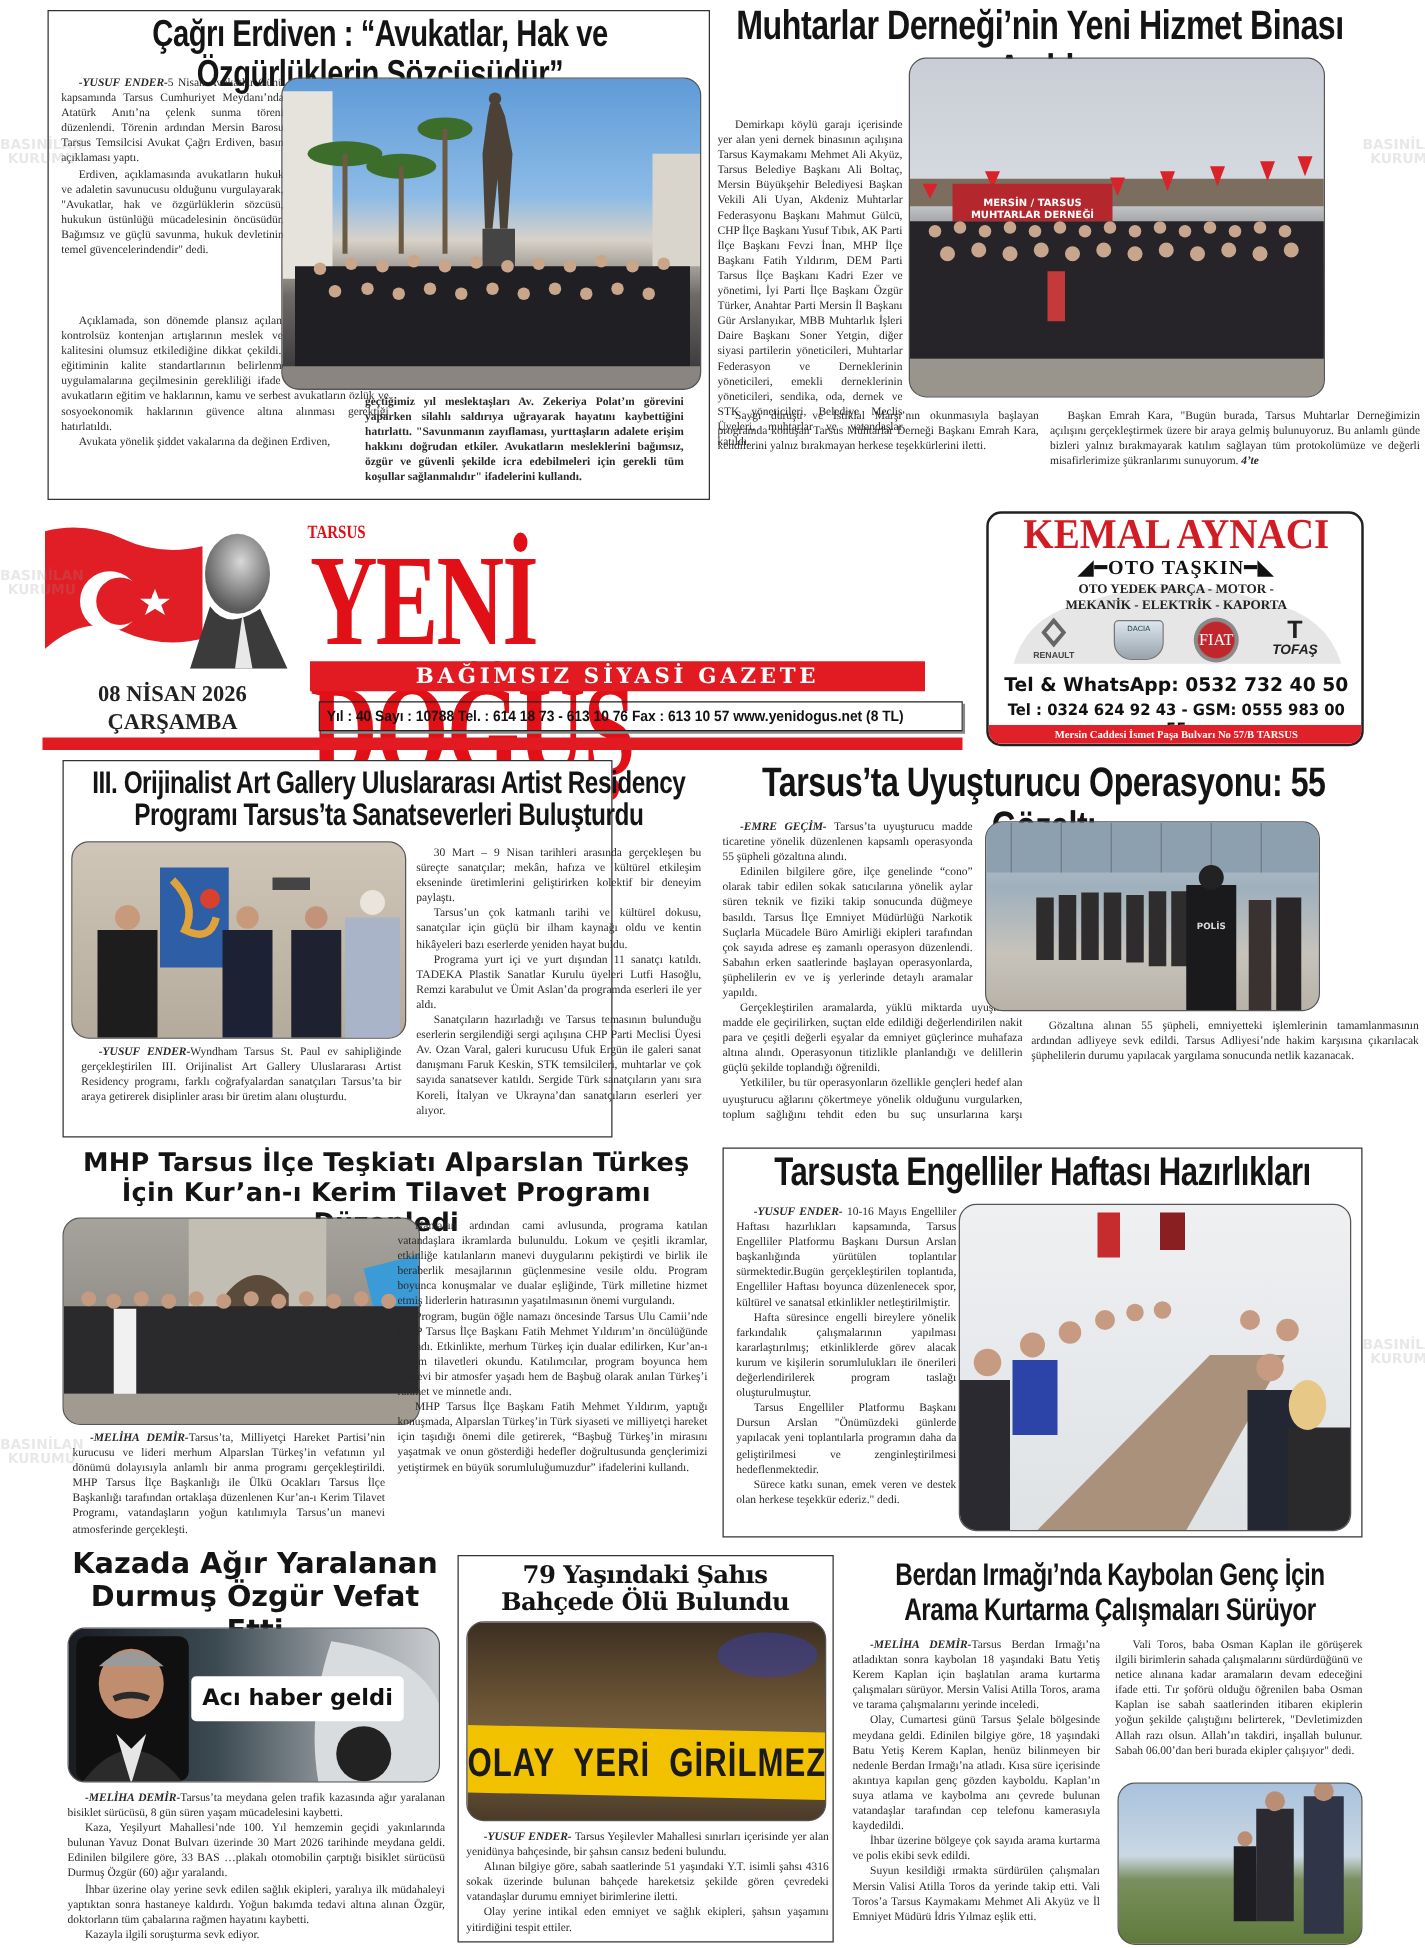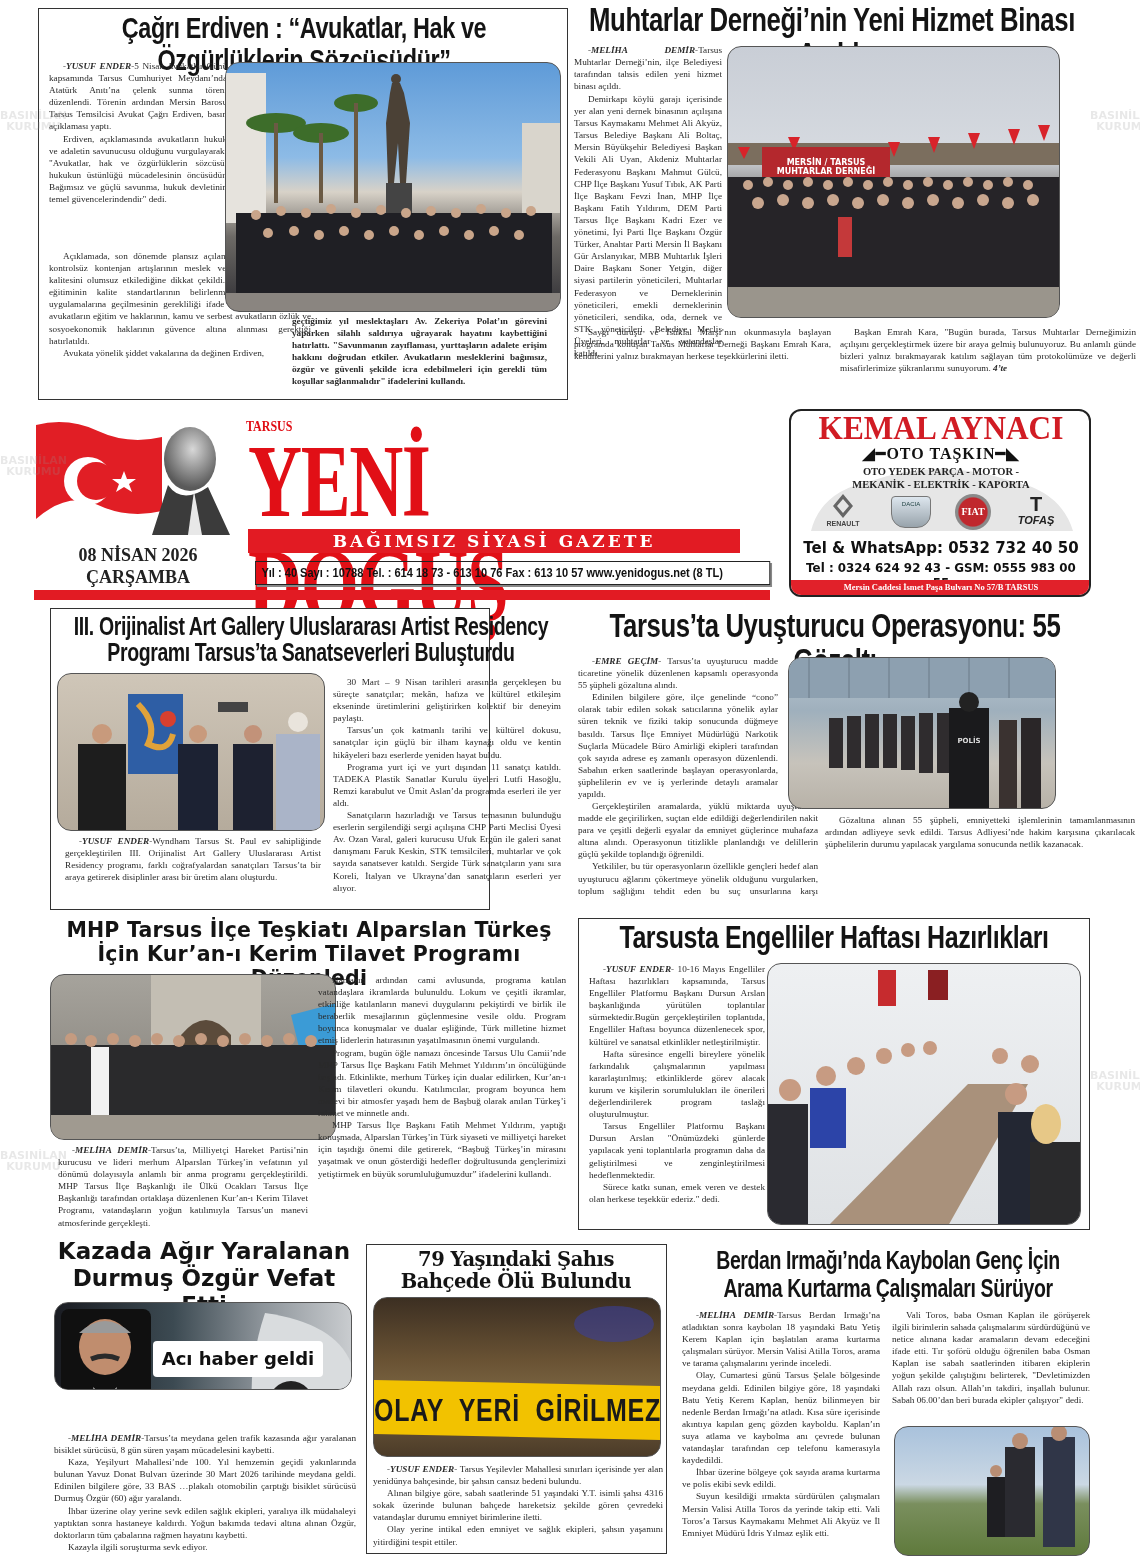--- a/index.html
+++ b/index.html
@@ -154,23 +154,20 @@
           <circle cx="293" cy="172" r="5"></circle>
       </g>
       <rect x="0" y="230" width="336" height="20" fill="#8a8580"></rect>
     </svg>
   </div>
 </div>
 
 <div class="noborder" style="left:572px; top:0px; width:566px; height:400px;">
   <div class="headline hl-cond" style="position:absolute; left:-80px; top:3px; width:680px; font-size:33px;">Muhtarlar Derneği’nin Yeni Hizmet Binası Açıldı</div>
 
-  <div class="text" style="left:2px; top:44px; width:148px;">
-    <p><span class="byline">-MELİHA  DEMİR-</span><span>Tarsus Muhtarlar Derneği’nin, ilçe Belediyesi tarafından tahsis edilen yeni hizmet binası açıldı.</span></p>
-  </div>
   <div class="text" style="left:2px; top:93px; width:260px; height:300px; overflow:hidden;">
     <p style="width:148px;">Demirkapı köylü garajı içerisinde yer alan yeni dernek binasının açılışına Tarsus Kaymakamı Mehmet Ali Akyüz, Tarsus Belediye Başkanı Ali Boltaç, Mersin Büyükşehir Belediyesi Başkan Vekili Ali Uyan, Akdeniz Muhtarlar Federasyonu Başkanı Mahmut Gülcü, CHP İlçe Başkanı Yusuf Tıbık, AK Parti İlçe Başkanı Fevzi İnan, MHP İlçe Başkanı Fatih Yıldırım, DEM Parti Tarsus İlçe Başkanı Kadri Ezer ve yönetimi, İyi Parti İlçe Başkanı Özgür Türker, Anahtar Parti Mersin İl Başkanı Gür Arslanyıkar, MBB Muhtarlık İşleri Daire Başkanı Soner Yetgin, diğer siyasi partilerin yöneticileri, Muhtarlar Federasyon ve Derneklerinin yöneticileri, emekli derneklerinin yöneticileri, sendika, oda, dernek ve STK yöneticileri, Belediye Meclis Üyeleri, muhtarlar ve vatandaşlar katıldı.</p>
   </div>
   <div class="text" style="left:2px; top:326px; width:257px;">
     <p>Saygı duruşu ve İstiklal Marşı’nın okunmasıyla başlayan programda konuşan Tarsus Muhtarlar Derneği Başkanı Emrah Kara, kendilerini yalnız bırakmayan herkese teşekkürlerini iletti.</p>
   </div>
   <div class="text" style="left:268px; top:326px; width:296px;">
     <p><span>Başkan Emrah Kara, "Bugün burada, Tarsus Muhtarlar Derneğimizin açılışını gerçekleştirmek üzere bir araya gelmiş bulunuyoruz. Bu anlamlı günde bizleri yalnız bırakmayarak katılım sağlayan tüm protokolümüze ve değerli misafirlerimize şükranlarımı sunuyorum.</span> <b><i>4’te</i></b></p>
   </div>
 
@@ -276,21 +273,21 @@
     <div style="position:absolute; left:12px; top:0; width:40px; text-align:center;">
       <svg width="20" height="24" viewBox="0 0 20 24">
           <path d="M10 0 L20 12 L10 24 L0 12Z M10 5 L4 12 L10 19 L16 12Z" fill="#666"></path>
         </svg>
       <div style="font-family:'Liberation Sans',sans-serif; font-size:7px; font-weight:bold; color:#444; margin-top:-2px;">RENAULT</div>
     </div>
     <div style="position:absolute; left:80px; top:2px; width:40px; height:32px; border-radius:4px 4px 14px 14px; background:linear-gradient(#dde6ee,#98a3ab); border:1px solid #777;">
       <div style="font-family:'Liberation Sans',sans-serif; font-size:6px; color:#244; text-align:center; margin-top:4px;">DACIA</div>
     </div>
     <div style="position:absolute; left:144px; top:0; width:36px; height:36px; border-radius:50%; background:radial-gradient(#c0272d 55%, #8a8a8a 60%); text-align:center;">
-      <div style="font-family:'Liberation Serif',serif; font-size:10px; color:#fff; font-weight:bold; line-height:36px;">FIAT</div>
+      <div style="font-family:'Liberation Serif',serif; font-size:13px; color:#fff; font-weight:normal; line-height:36px;">FIAT</div>
     </div>
     <div style="position:absolute; left:200px; top:0; width:50px; text-align:center;">
       <div style="font-family:'Liberation Sans',sans-serif; font-weight:900; font-size:20px; line-height:20px; color:#222;">T</div>
       <div style="font-family:'Liberation Sans',sans-serif; font-style:italic; font-weight:900; font-size:11px; color:#222;">TOFAŞ</div>
     </div>
   </div>
 
   <div style="position:absolute; left:0; top:128px; width:300px; text-align:center; font-family:'DejaVu Sans',sans-serif; font-weight:bold; font-size:15px; color:#111;">Tel &amp; WhatsApp: 0532 732 40 50</div>
   <div style="position:absolute; left:0; top:149px; width:300px; text-align:center; font-family:'DejaVu Sans',sans-serif; font-weight:bold; font-size:12.5px; color:#111; transform:scaleX(0.95);">Tel : 0324 624 92 43 - GSM: 0555 983 00 55</div>
   <div style="position:absolute; left:0; bottom:0; width:300px; height:15px; line-height:15px; text-align:center; background:#e1212a; color:#fff; font-family:'Liberation Serif',serif; font-weight:bold; font-size:8.5px;">Mersin Caddesi  İsmet Paşa Bulvarı No 57/B   TARSUS</div>
@@ -450,21 +447,21 @@
     </svg>
   </div>
 </div>
 
 <div class="noborder" style="left:46px; top:1236px; width:316px; height:318px;">
   <div class="headline hl-wide" style="position:absolute; left:0; top:2px; width:316px; font-size:23px; line-height:27px;">
     <div>Kazada Ağır Yaralanan</div>
     <div>Durmuş Özgür Vefat Etti</div>
   </div>
 
-  <div class="photo" style="left:8px; top:66px; width:298px; height:88px; background:linear-gradient(90deg,#1a1c22 0%,#3c4a52 40%,#8d949a 70%,#c9cccf 100%);">
+  <div class="photo" style="left:8px; top:66px; width:298px; height:124px; background:linear-gradient(90deg,#1a1c22 0%,#3c4a52 40%,#8d949a 70%,#c9cccf 100%);">
     <svg width="298" height="124" viewBox="0 0 298 124">
       <rect x="6" y="6" width="90" height="116" rx="8" fill="#101010"></rect>
       <ellipse cx="50" cy="44" rx="26" ry="28" fill="#c08d6e"></ellipse>
       <path d="M24 30 Q50 6 76 30" fill="#9a9a9a"></path>
       <path d="M36 56 Q50 50 64 56" stroke="#2a2a2a" stroke-width="5" fill="none"></path>
       <path d="M10 124 Q50 70 92 124Z" fill="#2b2b2b"></path>
       <polygon points="38,84 50,96 62,84 50,124" fill="#e6e6e6"></polygon>
       <path d="M210 10 Q280 20 296 60 L296 124 L200 124 Q190 70 210 10Z" fill="#d9dcde"></path>
       <circle cx="236" cy="100" r="22" fill="#222"></circle>
     </svg>

